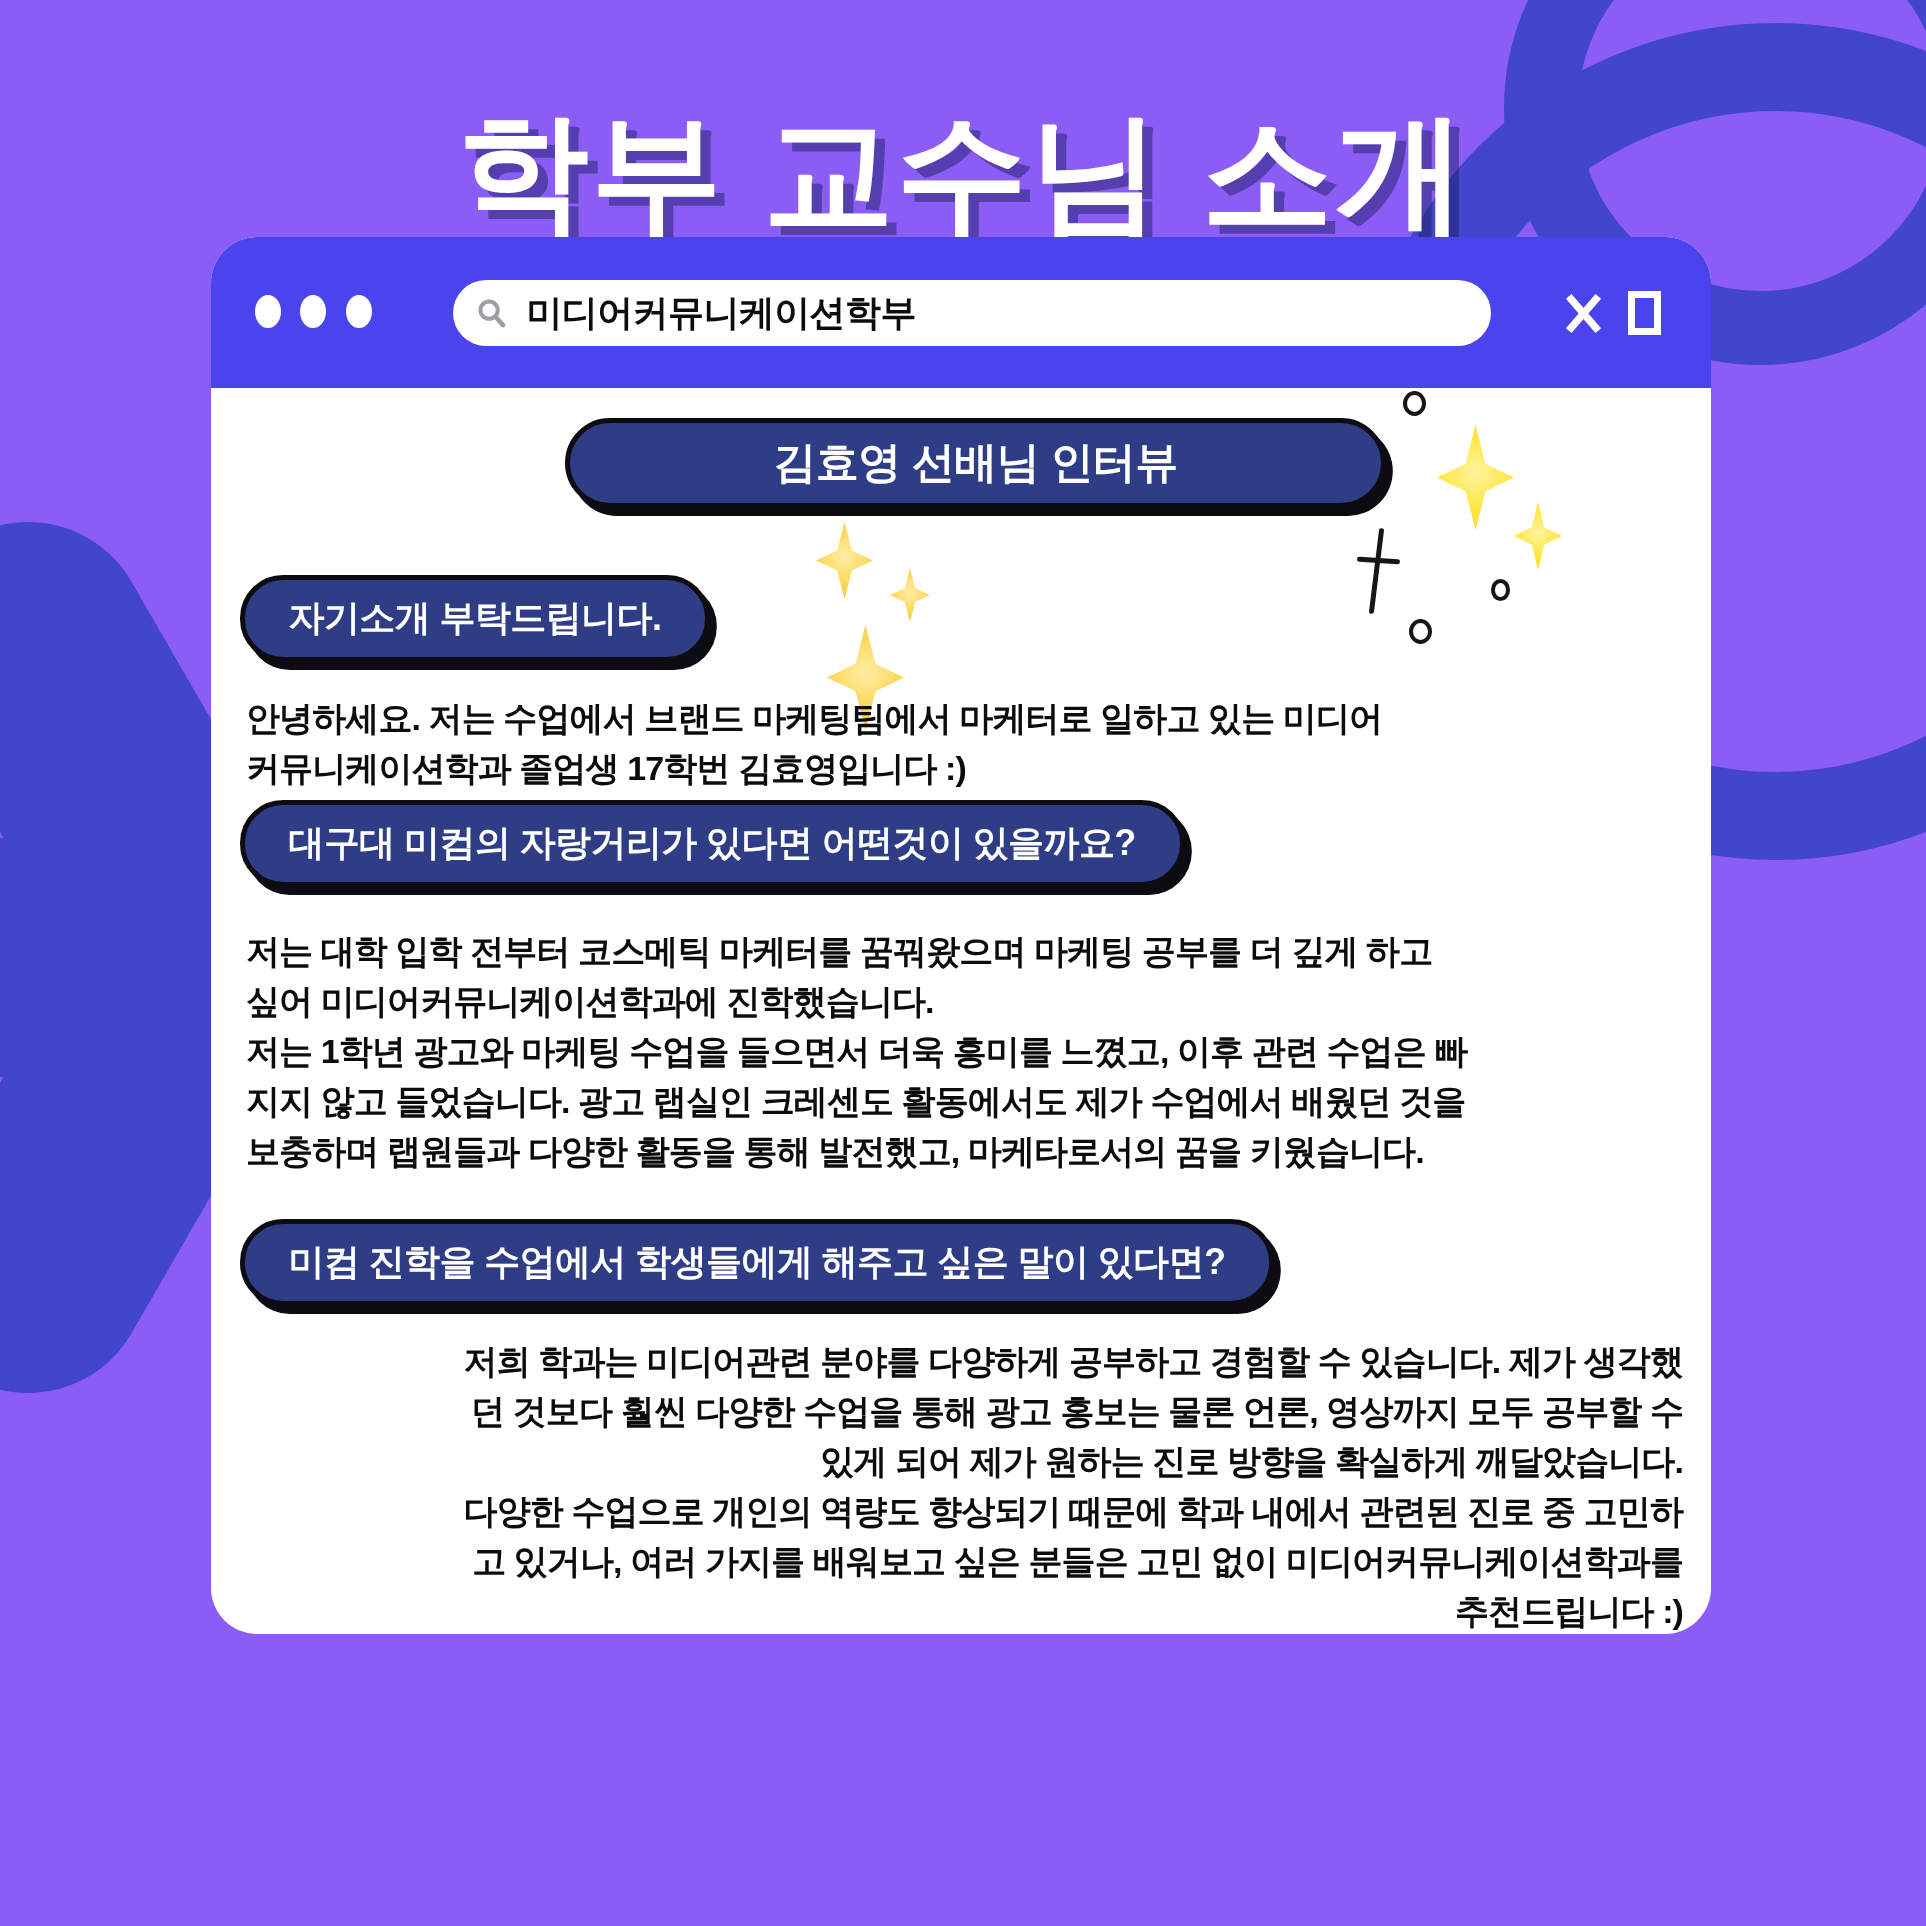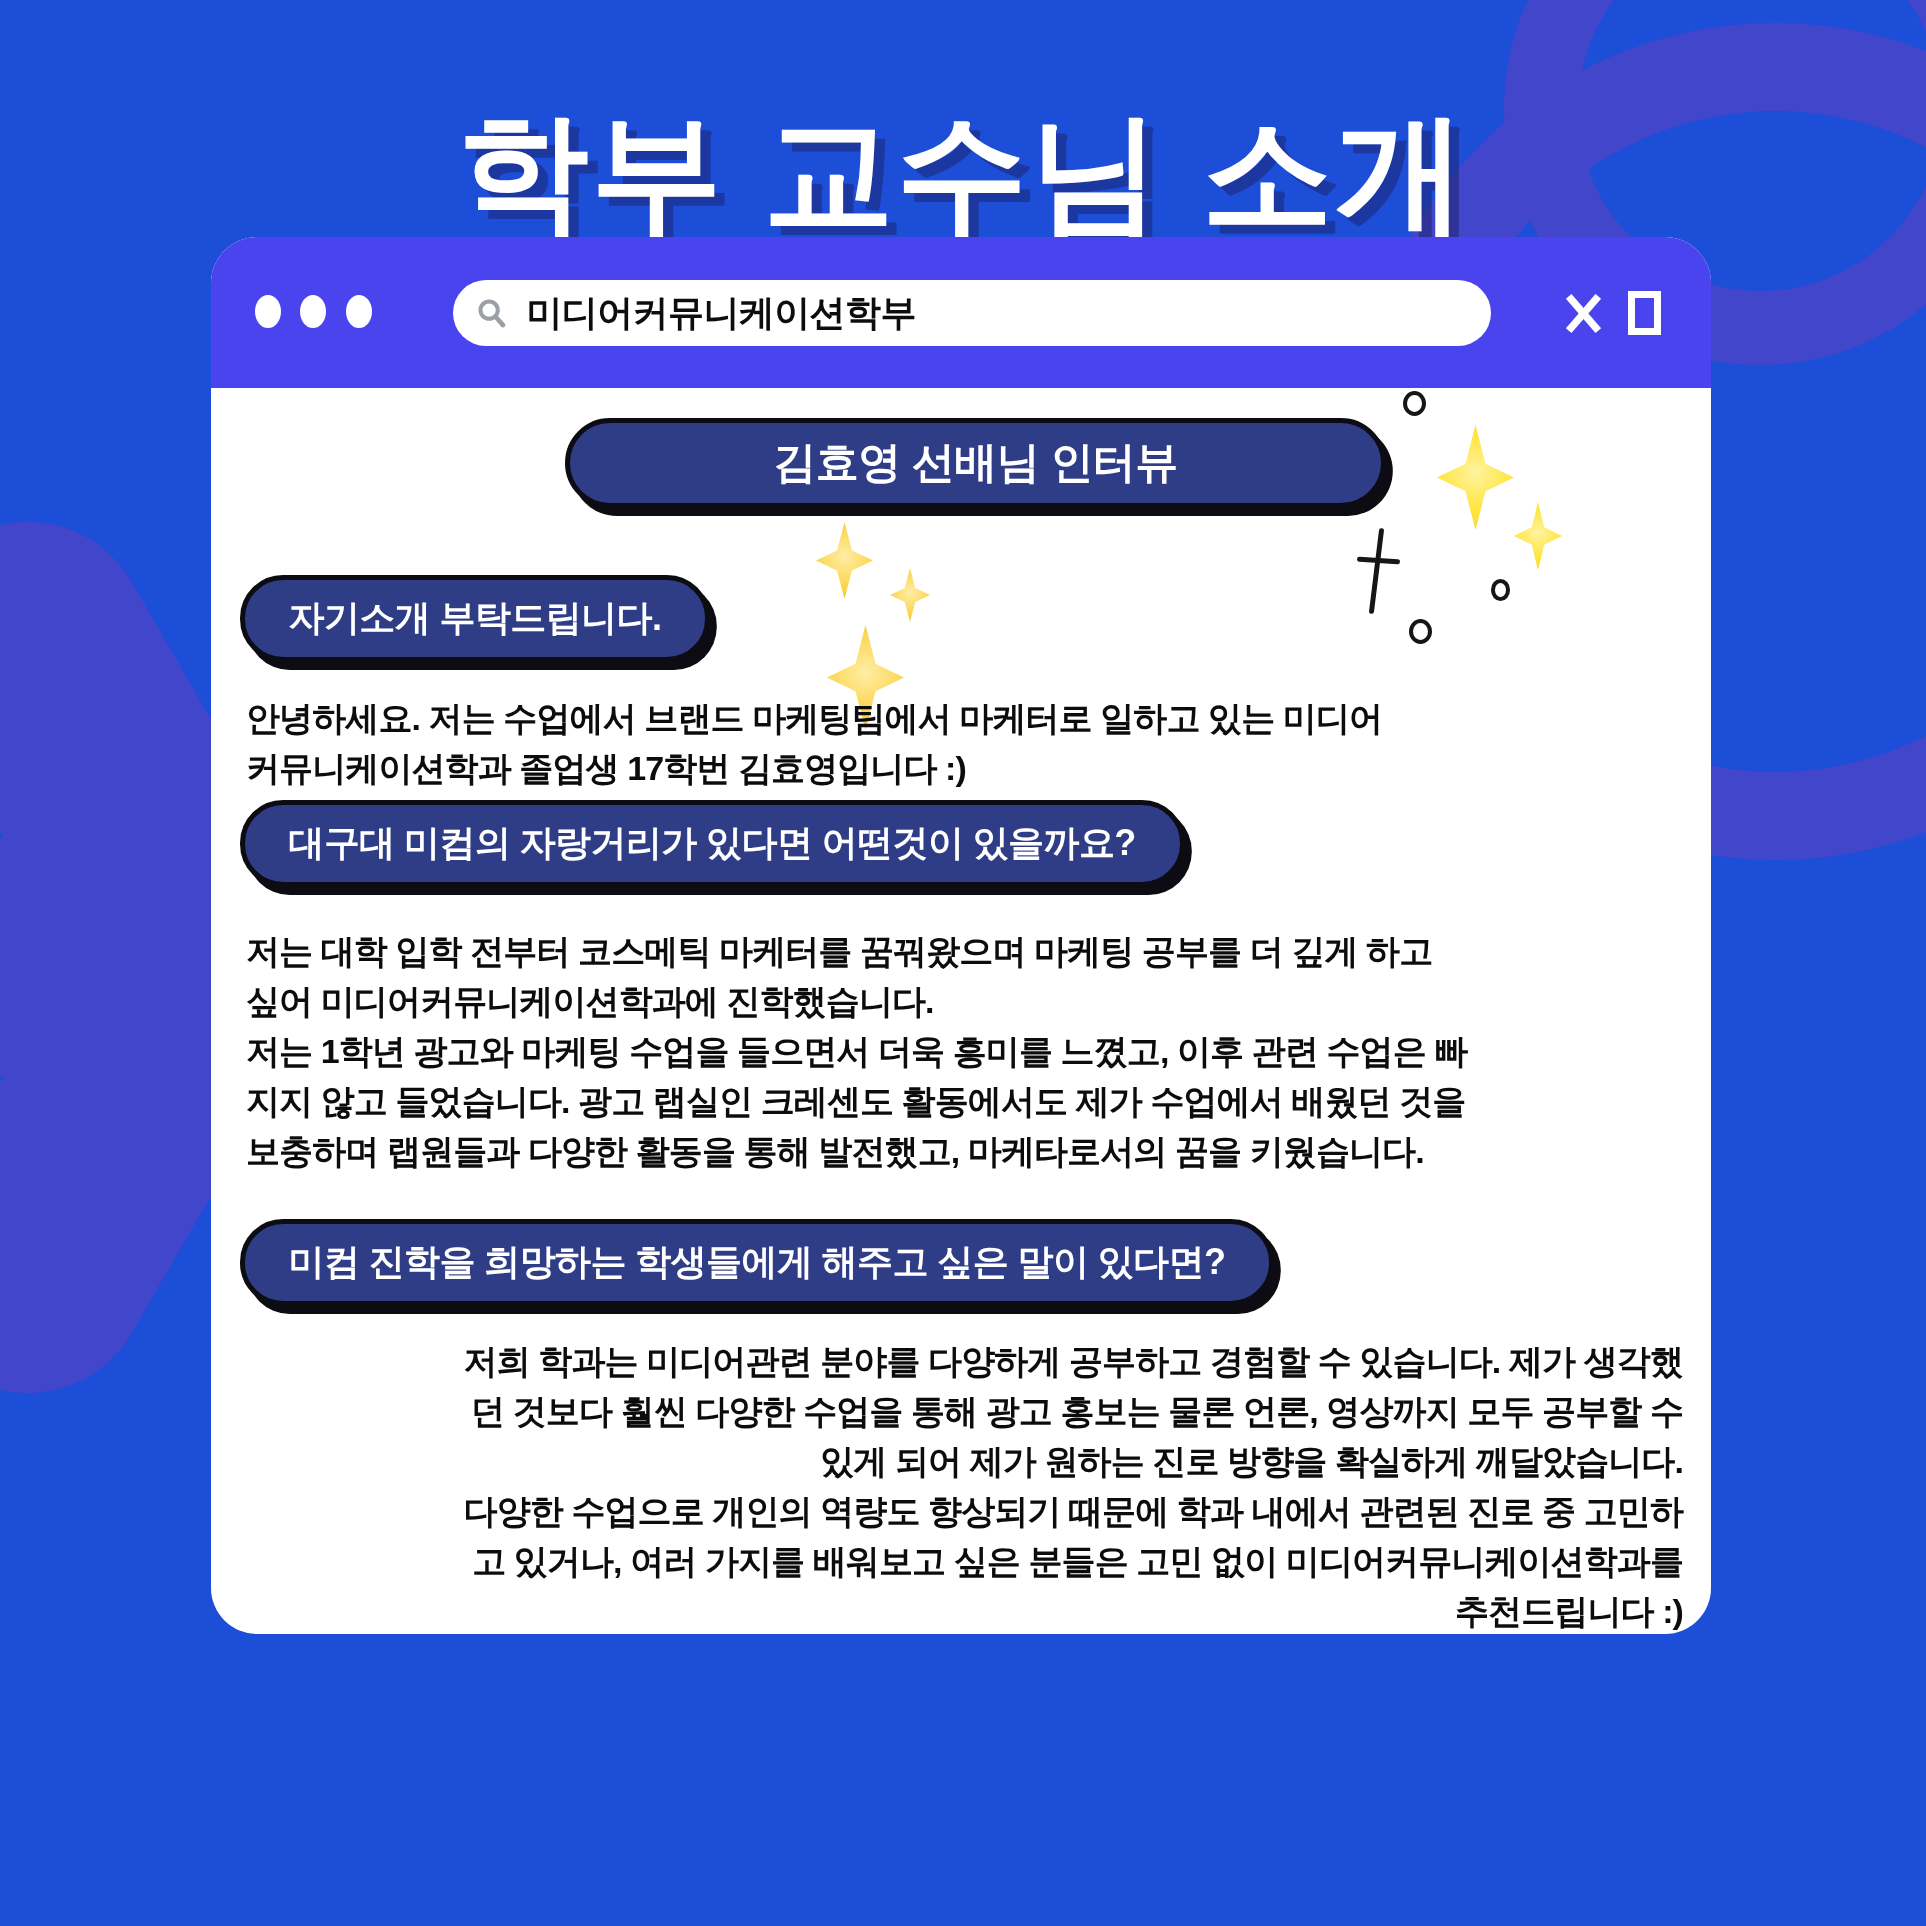--- a/index.html
+++ b/index.html
@@ -1,18 +1,18 @@
 <!DOCTYPE html>
 <html style="font-size:9px"><head>
 <meta charset="utf-8">
 <style>
   html,body{margin:0;padding:0;background:#484dd8;}
   #canvas{
     position:relative;width:1926px;height:1926px;overflow:hidden;
-    background:#1d4ed8;
+    background:#8b5cf6;
     font-family:"Liberation Sans","DejaVu Sans",sans-serif;
   }
   
   .bg-asterisk{position:absolute;left:-274px;top:473px;width:969px;height:969px;}
   .bg-asterisk .arm{
     position:absolute;left:50%;top:50%;width:969px;height:239px;
     margin-left:-485px;margin-top:-120px;border-radius:120px;background:#4146cb;
   }
   .arm.a0{transform:rotate(0deg);}
   .arm.a1{transform:rotate(60deg);}
@@ -154,21 +154,21 @@
 커뮤니케이션학과 졸업생 17학번 김효영입니다 :)</div>
 
     <div class="pill q-pill q2">대구대 미컴의 자랑거리가 있다면 어떤것이 있을까요?</div>
 
     <div class="answer a2">저는 대학 입학 전부터 코스메틱 마케터를 꿈꿔왔으며 마케팅 공부를 더 깊게 하고
 싶어 미디어커뮤니케이션학과에 진학했습니다.
 저는 1학년 광고와 마케팅 수업을 들으면서 더욱 흥미를 느꼈고, 이후 관련 수업은 빠
 지지 않고 들었습니다. 광고 랩실인 크레센도 활동에서도 제가 수업에서 배웠던 것을
 보충하며 랩원들과 다양한 활동을 통해 발전했고, 마케타로서의 꿈을 키웠습니다.</div>
 
-    <div class="pill q-pill q3">미컴 진학을 희망하는 학생들에게 해주고 싶은 말이 있다면?</div>
+    <div class="pill q-pill q3">미컴 진학을 수업에서 학생들에게 해주고 싶은 말이 있다면?</div>
 
     <div class="answer a3">저희 학과는 미디어관련 분야를 다양하게 공부하고 경험할 수 있습니다. 제가 생각했
 던 것보다 훨씬 다양한 수업을 통해 광고 홍보는 물론 언론, 영상까지 모두 공부할 수
 있게 되어 제가 원하는 진로 방향을 확실하게 깨달았습니다.
 다양한 수업으로 개인의 역량도 향상되기 때문에 학과 내에서 관련된 진로 중 고민하
 고 있거나, 여러 가지를 배워보고 싶은 분들은 고민 없이 미디어커뮤니케이션학과를
 추천드립니다 :)</div>
 
   </div>
 </div>

